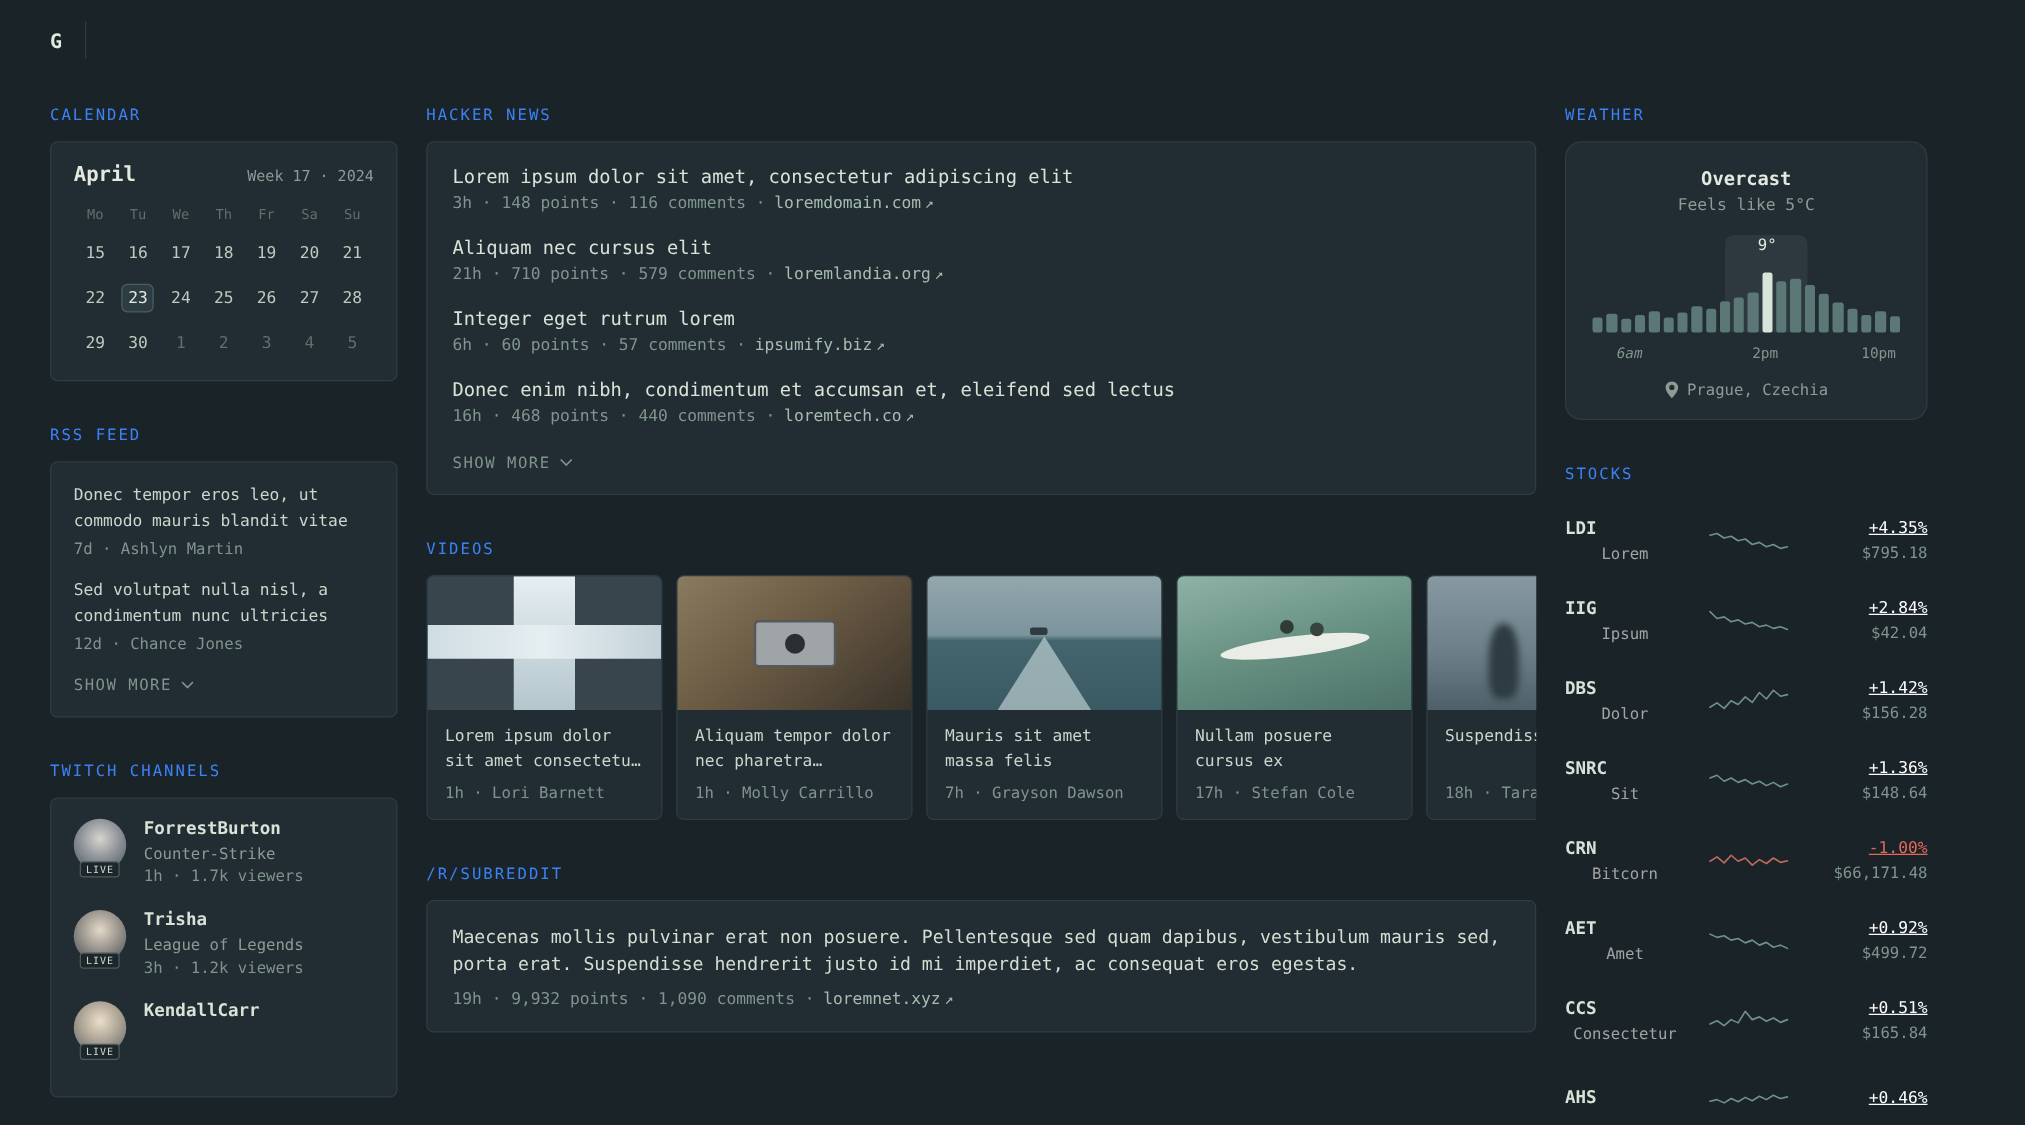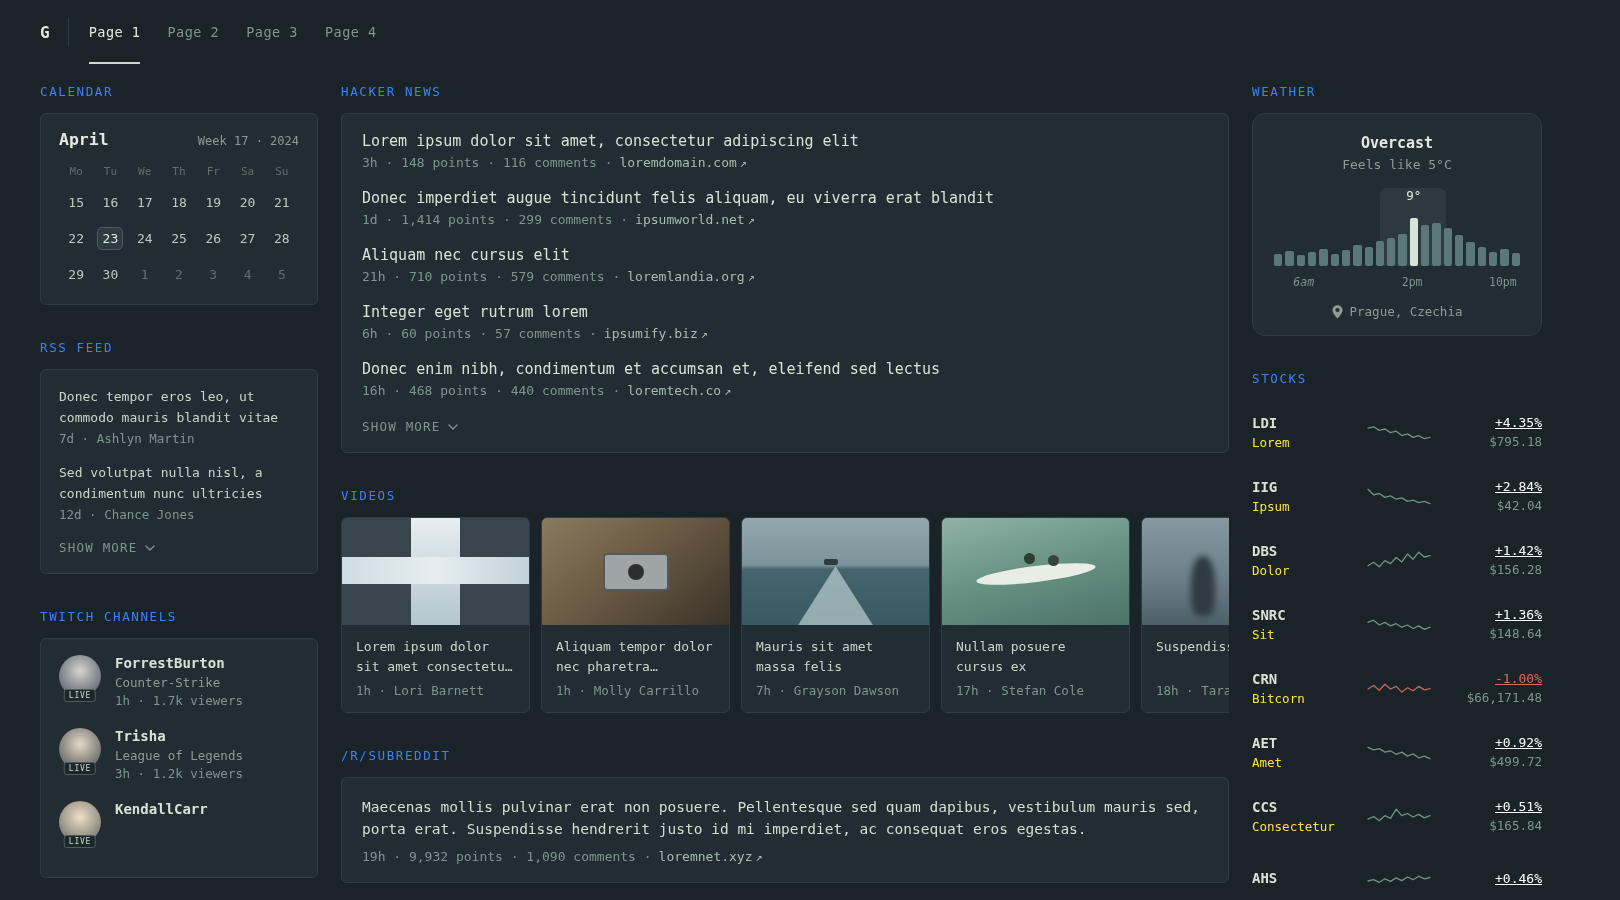--- a/index.html
+++ b/index.html
@@ -110,40 +110,34 @@
   .wbar.current { background:#d6e4da; }
   .wtimes { position:relative; height:15px; margin-top:9px; font-size:11.5px; color:#7f948e; }
   .wtimes span { position:absolute; transform:translateX(-50%); }
   .wt0 { left:13%;font-style:italic; } .wt1 { left:56%; } .wt2 { left:92%; }
   .w-loc { margin-top:14px; display:flex; justify-content:center; align-items:center; gap:7px;
            font-size:12.5px; color:#8a9c95; }
   
   .stock { display:flex; align-items:center; height:64px; cursor:pointer; }
   .st-left { width:96px; }
   .st-sym { font-size:14px; font-weight:700; color:#d8e2d7; margin-bottom:4px; }
-  .st-name { font-size:12.5px; color:#fde047; }
+  .st-name { font-size:12.5px; color:#a3a3a3;text-align:center; }
   .st-spark { flex:1; display:flex; justify-content:center; }
   .st-right { width:92px; text-align:right; }
   .st-chg { font-size:13px; margin-bottom:4px; }
   .st-chg.up { color:#ffffff;text-decoration:underline; } .st-chg.down { color:#e2695b;text-decoration:underline; }
   .st-price { font-size:12.5px; color:#7f948e; }
   svg { display:block; }
 </style>
 </head>
 <body>
 
 <header class="header">
   <div class="logo">G</div>
   <div class="vdiv"></div>
-  <nav class="tabs">
-    <div class="tab active">Page 1</div>
-    <div class="tab">Page 2</div>
-    <div class="tab">Page 3</div>
-    <div class="tab">Page 4</div>
-  </nav>
 </header>
 
 <main class="main">
 
   <div>
 
     <section class="section">
       <div class="section-title">CALENDAR</div>
       <div class="card cal">
         <div class="cal-head">
@@ -252,26 +246,20 @@
       <div class="section-title">HACKER NEWS</div>
       <div class="card hn">
 
         <div class="hn-item">
           <div class="hn-title">Lorem ipsum dolor sit amet, consectetur adipiscing elit</div>
           <div class="meta">
             <span>3h · 148 points · 116 comments ·</span><a class="domain"><span>loremdomain.com</span><span class="ext">↗</span></a>
           </div>
         </div>
 
-        <div class="hn-item">
-          <div class="hn-title">Donec imperdiet augue tincidunt felis aliquam, eu viverra erat blandit</div>
-          <div class="meta">
-            <span>1d · 1,414 points · 299 comments ·</span><a class="domain"><span>ipsumworld.net</span><span class="ext">↗</span></a>
-          </div>
-        </div>
 
         <div class="hn-item">
           <div class="hn-title">Aliquam nec cursus elit</div>
           <div class="meta">
             <span>21h · 710 points · 579 comments ·</span><a class="domain"><span>loremlandia.org</span><span class="ext">↗</span></a>
           </div>
         </div>
 
         <div class="hn-item">
           <div class="hn-title">Integer eget rutrum lorem</div>

